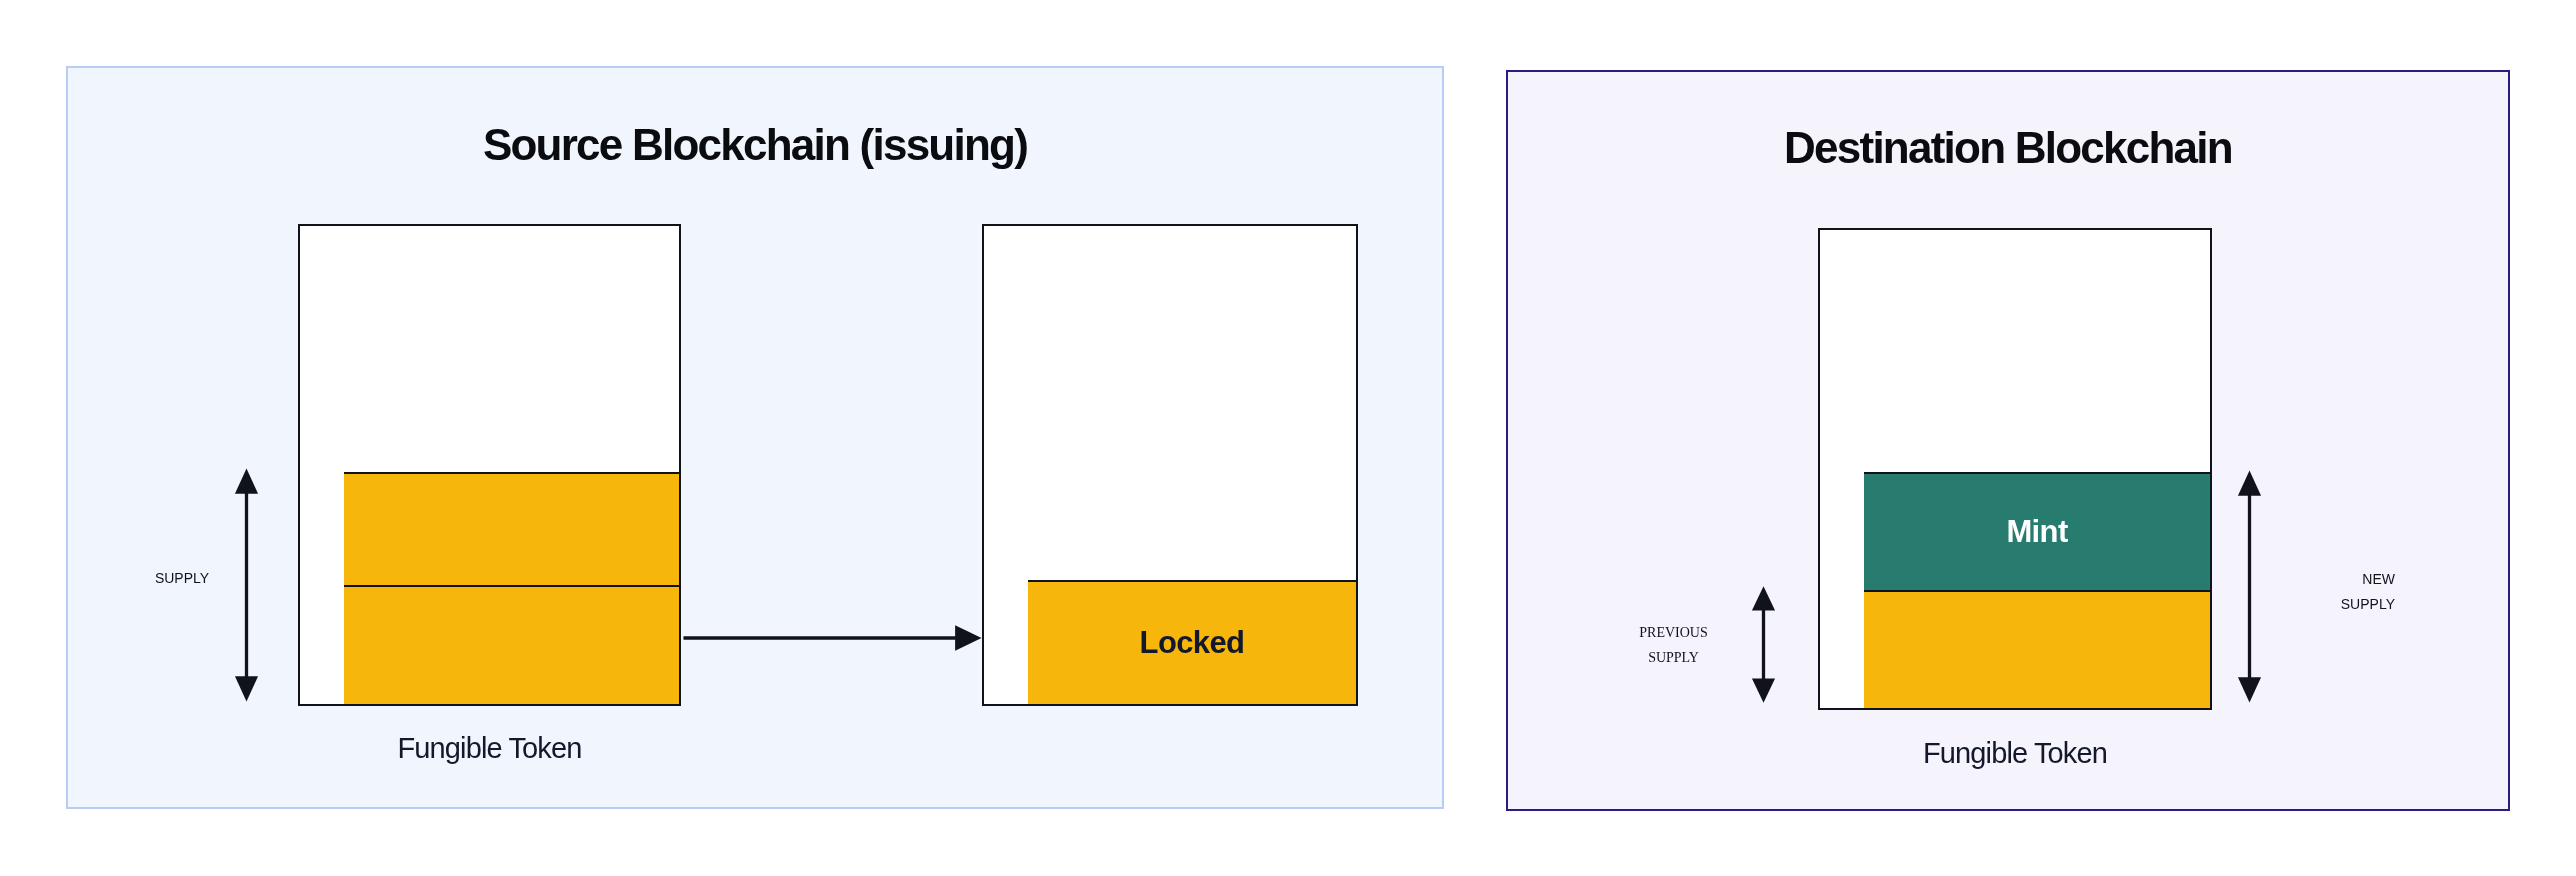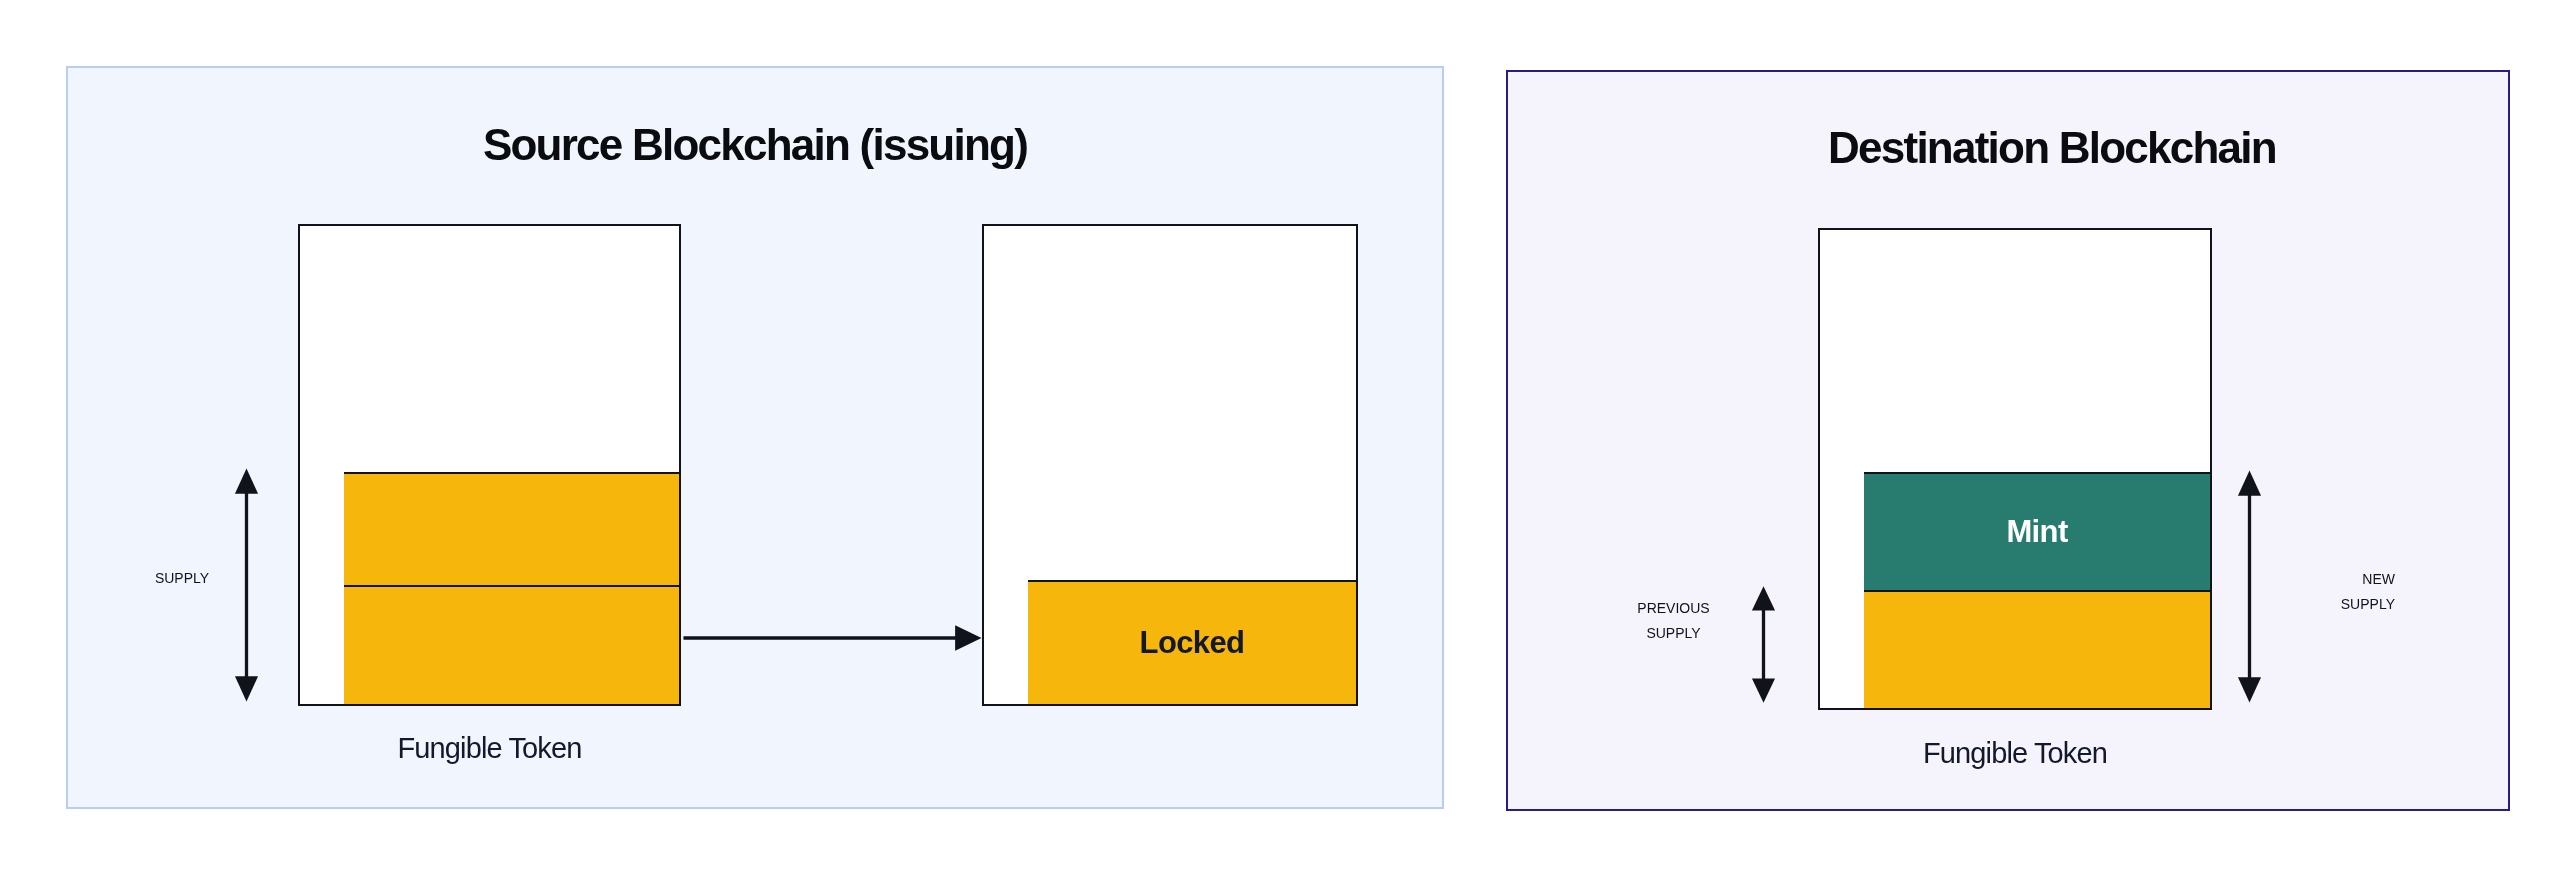--- a/index.html
+++ b/index.html
@@ -3,41 +3,41 @@
 <meta charset="utf-8">
 <style>
   html,body{margin:0;padding:0;background:#ffffff;}
   body{width:2576px;height:877px;font-family:"Liberation Sans",sans-serif;color:#13182A;}
   .stage{position:relative;width:2576px;height:877px;overflow:hidden;background:#ffffff;}
   .panel{position:absolute;box-sizing:border-box;}
   .panel.source{left:66px;top:66px;width:1378px;height:743px;background:#F1F5FD;border:2.8px solid #B7CDF4;}
   .panel.destination{left:1506px;top:70px;width:1004px;height:741px;background:#F5F3FC;border:2.8px solid #2B1C85;}
   .panel-title{position:absolute;text-align:center;font-size:44px;font-weight:700;letter-spacing:-0.04em;color:#0A0C10;line-height:1;}
   .panel-title.src{left:66px;top:123px;width:1378px;}
-  .panel-title.dst{left:1506px;top:126px;width:1004px;margin-left:44px;}
+  .panel-title.dst{left:1506px;top:126px;width:1004px;}
   .tokenbox{position:absolute;box-sizing:border-box;border:2.2px solid #101319;background:#ffffff;display:flex;flex-direction:column;}
   .tokenbox.src-ft{left:298px;top:224px;width:383px;height:482px;}
   .tokenbox.src-pool{left:982px;top:224px;width:376px;height:482px;}
   .tokenbox.dst-ft{left:1818px;top:228px;width:394px;height:482px;}
   .seg{box-sizing:border-box;flex:0 0 auto;display:flex;align-items:center;justify-content:center;}
   .seg.white{background:#ffffff;}
   .seg.yellow{background:#F6B60C;}
   .seg.teal{background:#287B6F;}
   .seg.bt{border-top:2.2px solid #101319;margin-left:44px;}
   .seg.grow{flex:1 1 auto;}
   .seg-label{font-size:31px;font-weight:700;letter-spacing:-0.02em;}
   .seg-label.dark{color:#13182A;}
   .seg-label.light{color:#ffffff;}
   .caption{position:absolute;text-align:center;font-size:29px;font-weight:400;letter-spacing:-0.03em;color:#13182A;line-height:1;}
   .caption.src-ft{left:298px;top:734px;width:383px;}
   .caption.src-pool{left:982px;top:737px;width:376px;}
   .caption.dst-ft{left:1818px;top:739px;width:394px;}
   .range-label{position:absolute;text-align:center;font-size:14px;font-weight:500;color:#101319;line-height:25.4px;letter-spacing:0;}
   .range-label.supply{left:110px;top:566px;width:144px;}
-  .range-label.prev{left:1574px;top:596px;width:199px;}
+  .range-label.prev{left:1574px;top:620px;width:199px;font-family:Liberation Serif, serif;}
   .range-label.new{left:2224px;top:567px;width:171px;text-align:right;}
   .arrow{position:absolute;}
   .arrow.supply{left:230px;top:468px;}
   .arrow.prev{left:1747px;top:586px;}
   .arrow.new{left:2233px;top:470px;}
   .arrow.transfer{left:683px;top:616px;}
   svg{display:block;}
 </style>
 </head>
 <body>

